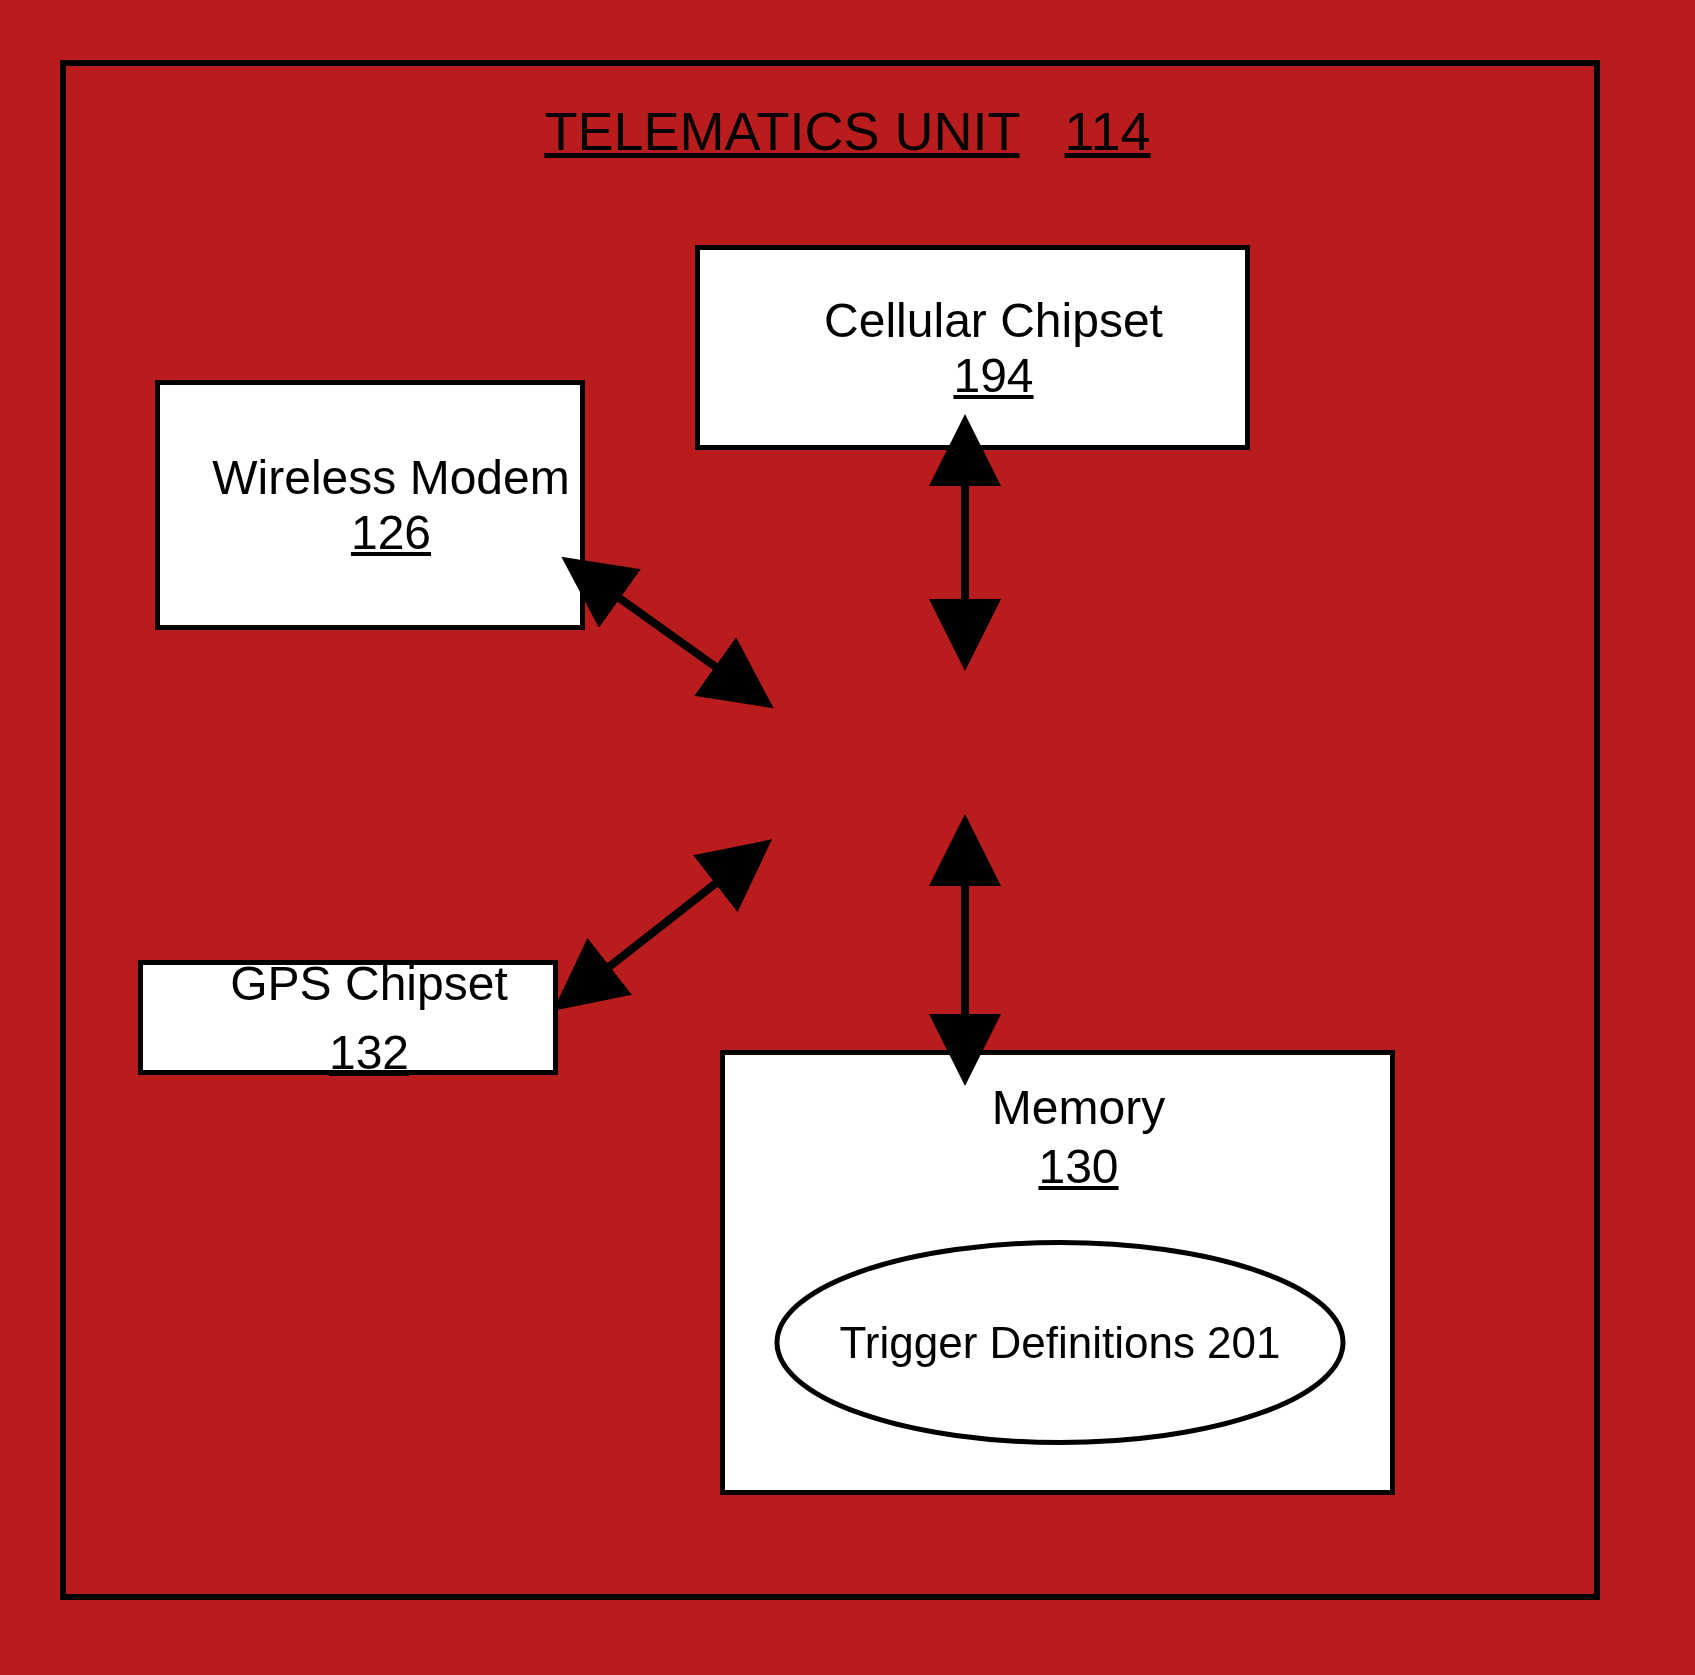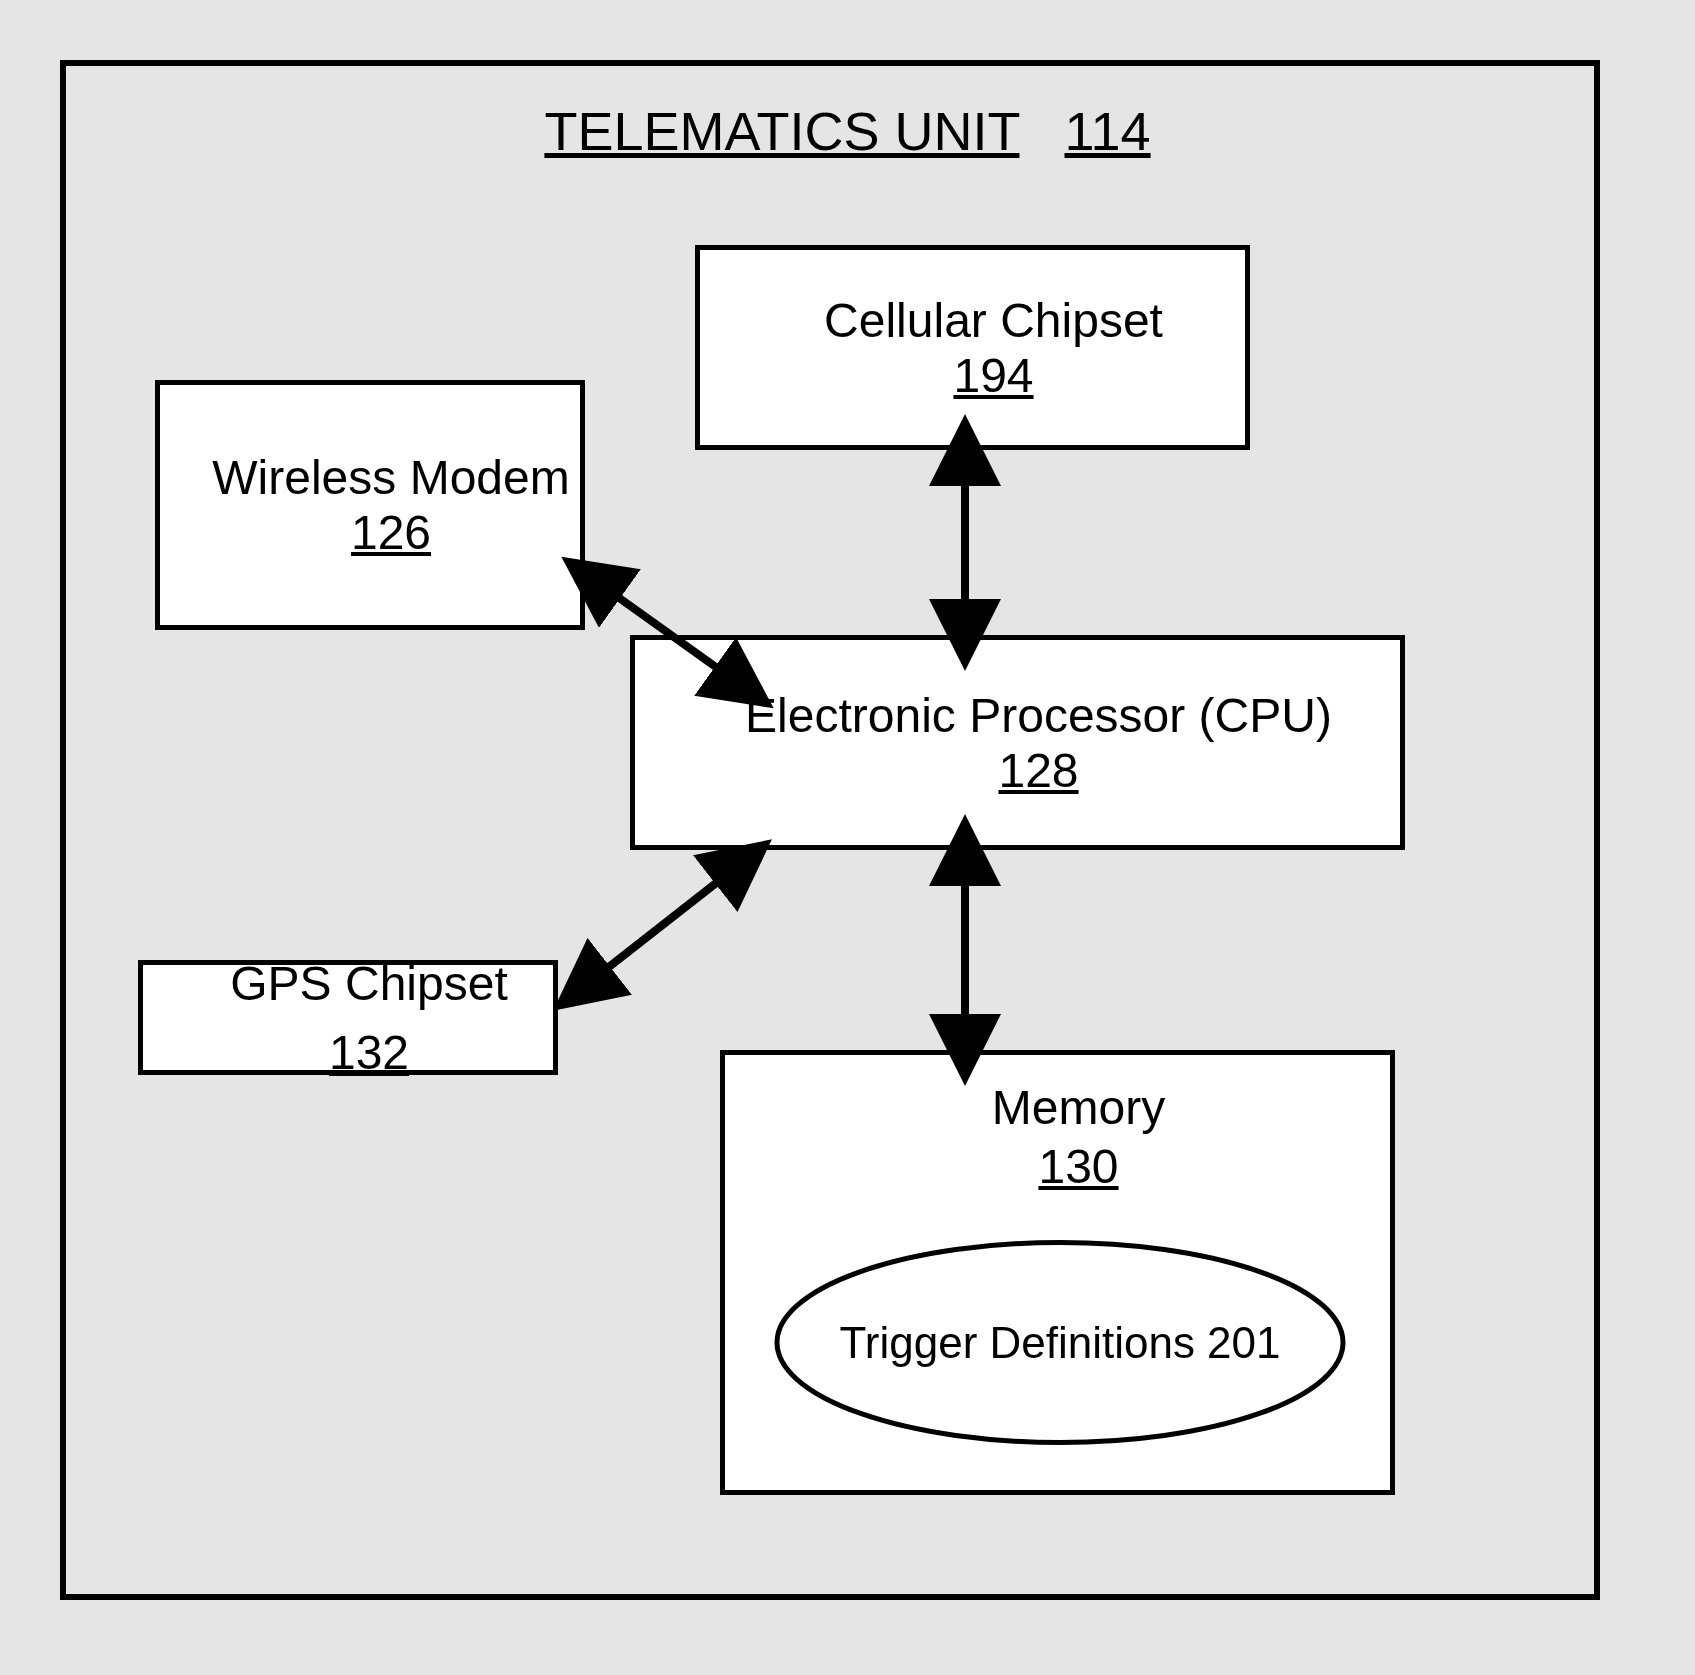--- a/index.html
+++ b/index.html
@@ -5,21 +5,21 @@
   html, body {
     margin: 0;
     padding: 0;
     background: #fff;
     font-family: Arial, Helvetica, sans-serif;
   }
   .canvas {
     position: relative;
     width: 1695px;
     height: 1675px;
-    background: #e5e5e5;
+    background: #b91c1c;
   }
   .outer-box {
     position: absolute;
     left: 60px;
     top: 60px;
     width: 1540px;
     height: 1540px;
     border: 6px solid #000;
     box-sizing: border-box;
   }
@@ -103,24 +103,20 @@
   <div class="block cellular">
     <div>Cellular Chipset</div>
     <div class="num">194</div>
   </div>
 
   <div class="block wireless">
     <div>Wireless Modem</div>
     <div class="num">126</div>
   </div>
 
-  <div class="block cpu">
-    <div>Electronic Processor (CPU)</div>
-    <div class="num">128</div>
-  </div>
 
   <div class="block gps">
     <span>GPS Chipset</span>
     <span class="num">132</span>
   </div>
 
   <div class="block memory">
     <div class="mem-label">Memory</div>
     <div class="mem-num">130</div>
   </div>

